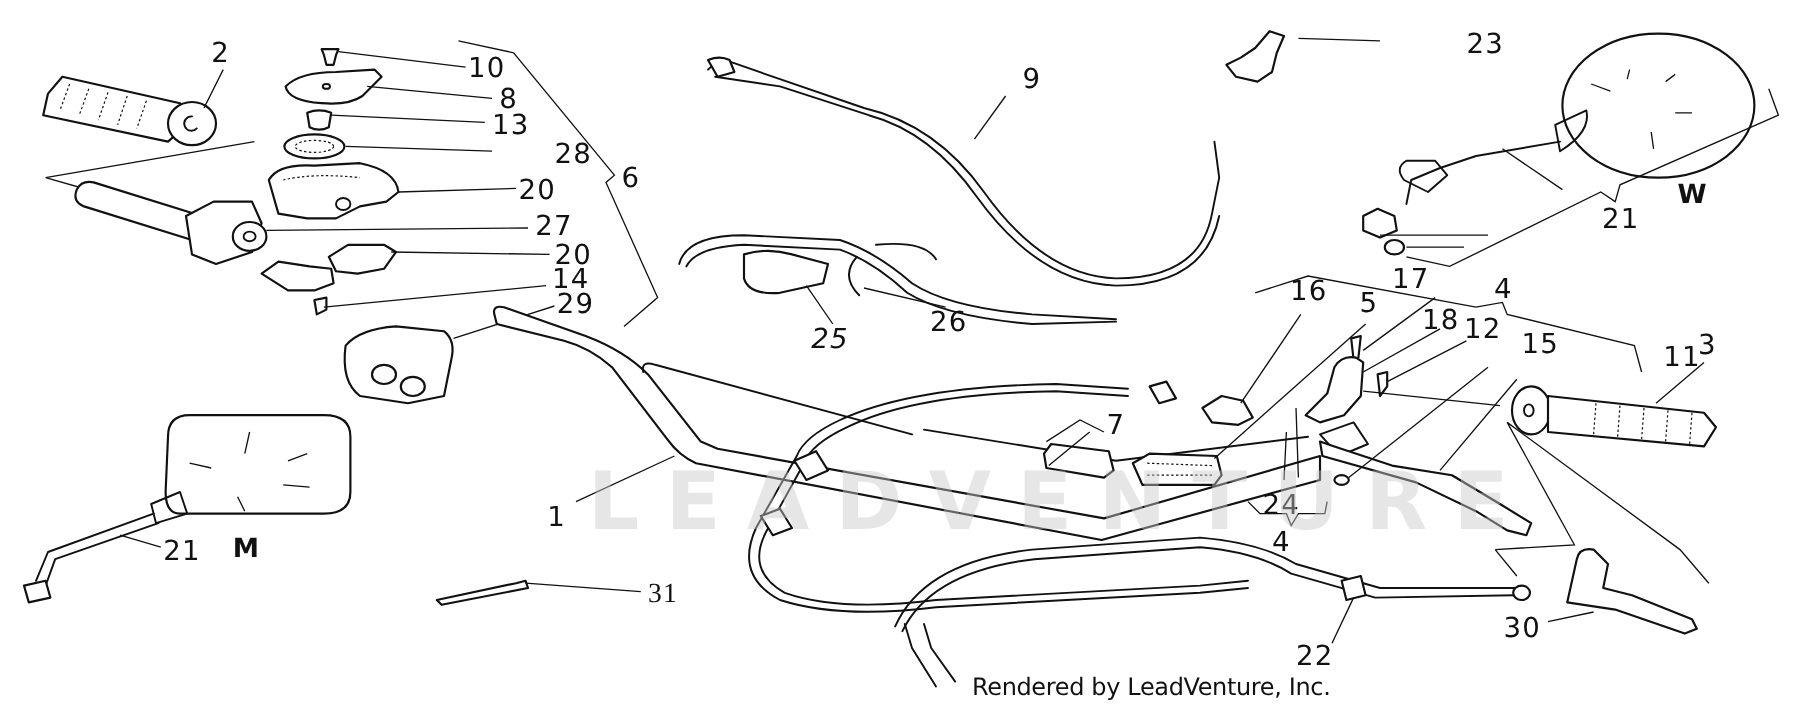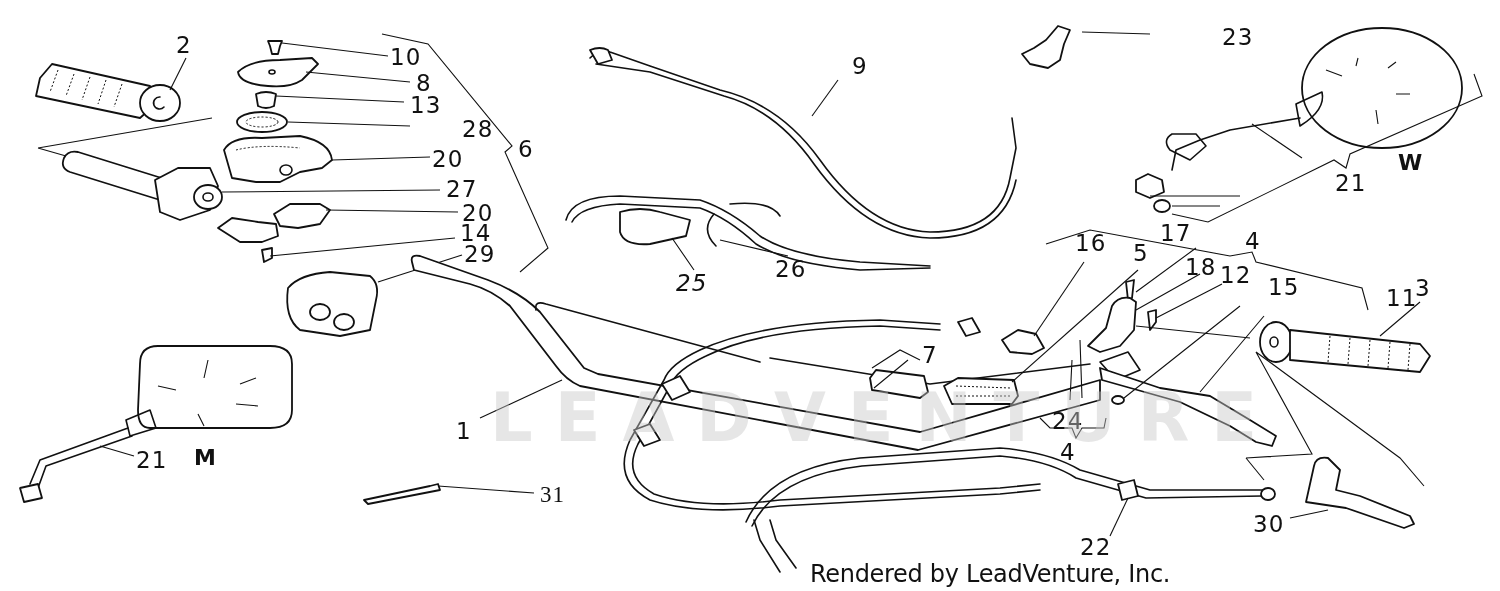--- a/index.html
+++ b/index.html
@@ -5,21 +5,21 @@
     html, body { margin: 0; padding: 0; background: #ffffff; }
     body { width: 1500px; height: 591px; position: relative; overflow: hidden; font-family: "DejaVu Sans", sans-serif; }
     #diagram { position: absolute; left: 0; top: 0; width: 1500px; height: 591px; }
     .ln { stroke: #111; stroke-width: 1.6; fill: none; stroke-linecap: round; stroke-linejoin: round; }
     .thin { stroke: #111; stroke-width: 1.1; fill: none; }
     .part { stroke: #111; stroke-width: 1.8; fill: #fff; stroke-linejoin: round; }
     .hatch { stroke: #111; stroke-width: 1; fill: none; stroke-dasharray: 2 2; }
     .callout { position: absolute; font-family: "DejaVu Sans", sans-serif; font-size: 23px; color: #111; letter-spacing: 1px; line-height: 1; white-space: nowrap; }
     .variant { position: absolute; font-family: "DejaVu Sans", sans-serif; font-weight: bold; font-size: 22px; color: #111; line-height: 1; }
     .watermark { position: absolute; left: 490px; top: 385px; font-family: "DejaVu Sans", sans-serif; font-weight: bold; font-size: 67px; letter-spacing: 22px; color: rgba(200,200,200,0.45); line-height: 1; pointer-events: none; }
-    .footer { position: absolute; left: 810px; top: 562px; font-family: "DejaVu Sans", sans-serif; font-size: 24px; color: #111; line-height: 1; letter-spacing: -0.3px; }
+    .footer { position: absolute; left: 810px; top: 562px; font-family: "DejaVu Sans", sans-serif; font-size: 20px; color: #111; line-height: 1; letter-spacing: -0.3px; }
   </style>
 </head>
 <body>
 
 <svg id="diagram" viewBox="0 0 1500 591" xmlns="http://www.w3.org/2000/svg">
 
   <g>
     <path class="part" d="M40,78 L52,64 L150,86 L160,100 L140,118 L36,96 Z"></path>
     <path class="hatch" d="M58,70 L50,92 M74,74 L66,96 M90,77 L82,100 M106,80 L98,104 M122,84 L114,107"></path>
     <ellipse class="part" cx="160" cy="103" rx="20" ry="18"></ellipse>

